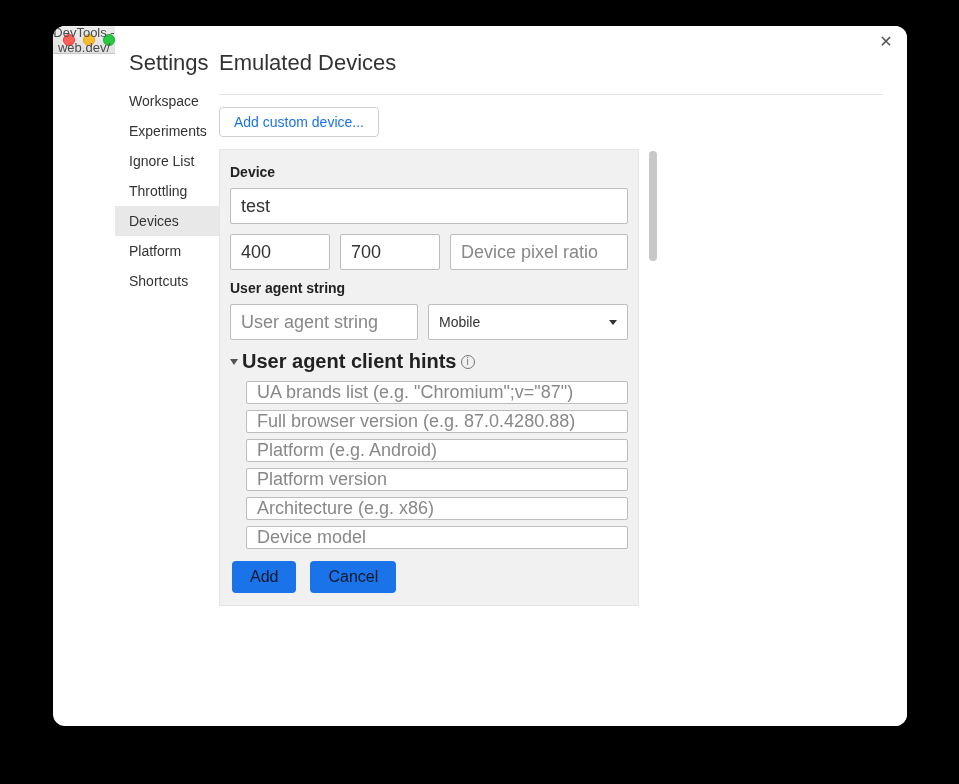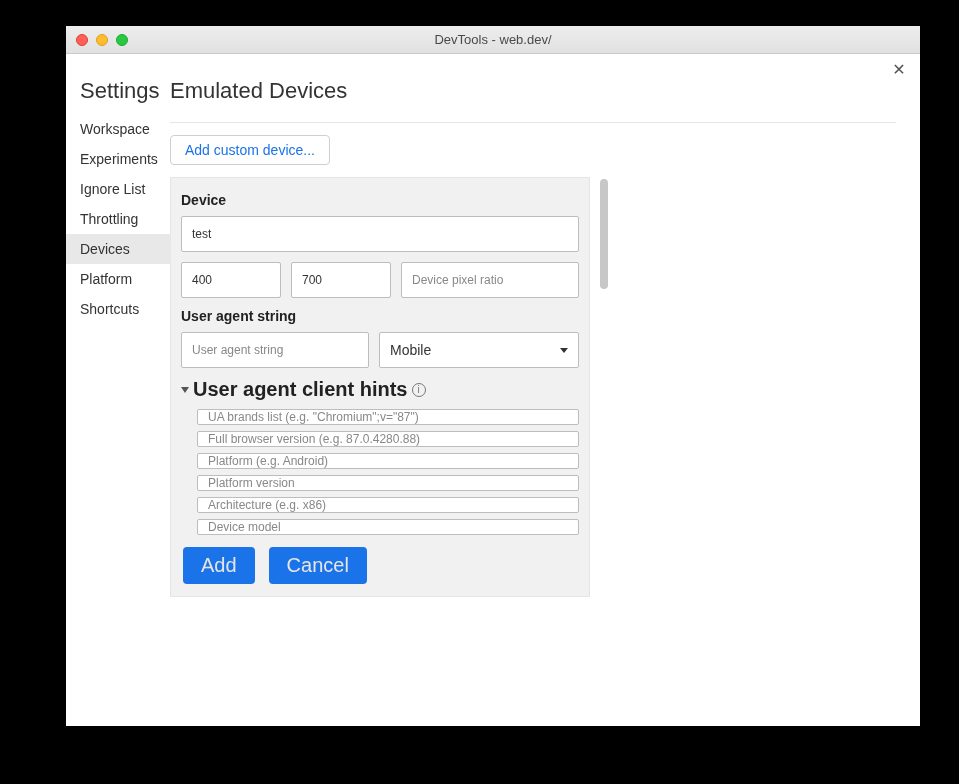--- a/index.html
+++ b/index.html
@@ -7,28 +7,28 @@
     font-family: -apple-system, BlinkMacSystemFont, "Segoe UI", Helvetica, Arial, sans-serif;
     background: #000;
     width: 959px;
     height: 784px;
     display: flex;
     align-items: center;
     justify-content: center;
   }
   .window {
     position: absolute;
-    left: 66px;
+    left: 53px;
     top: 26px;
     width: 854px;
     height: 700px;
     background: #fff;
-    border-radius: 0;
-    display: flex;
-    flex-direction: column;
+    border-radius: 12px;
+    display: flex;
+    flex-direction: row;
     box-shadow: 0 20px 60px rgba(0,0,0,.5);
     overflow: hidden;
   }
   .titlebar {
     height: 28px;
     background: linear-gradient(#ededed, #e1e1e1);
     border-bottom: 1px solid #c9c9c9;
     display: flex;
     align-items: center;
     position: relative;
@@ -94,21 +94,21 @@
     border:1px solid #e5e5e5;
     padding: 10px 10px 12px 10px;
     font-size: 14px;
     color:#222;
   }
   .section-label { font-weight:600; margin: 4px 0 8px 0; font-size:14px; }
   .sub-label { font-weight:600; margin: 10px 0 8px 0; font-size:14px; }
   .row { display:flex; gap:10px; margin-bottom:10px;}
   .field {
     background:#fff; border:1px solid #bdbdbd;
-    height:36px; font-size:12px; color:#333;
+    height:36px; font-size:18px; color:#333;
     padding:0 10px; border-radius:2px;
     display:flex; align-items:center;
     flex:1;
   }
   .field.placeholder { color:#888; }
   .field.short { width:100px; flex:none;}
   .select {
     background:#fff; border:1px solid #bdbdbd;
     height:36px; font-size:14px; color:#333;
     padding: 0 10px; border-radius:2px;
@@ -128,22 +128,22 @@
   .disclosure-label { font-weight:600; font-size:20px; }
   .info-circle {
     width:14px;height:14px;border:1.2px solid #777;border-radius:50%;
     display:inline-flex;align-items:center;justify-content:center;
     font-size:10px;color:#777;line-height:10px;
   }
   .indented-fields { padding-left: 16px; display:flex; flex-direction:column; gap:6px;}
   .indented-fields .field { height:34px; }
   .btn-row { display:flex; gap:14px; margin-top:12px; margin-left:2px;}
   .btn-primary{
-    background:#1a73e8; color:#e5e5e5; border:none; border-radius:4px;
-    padding:7px 18px; font-size:20px;
+    background:#1a73e8; color:#0f172a; border:none; border-radius:4px;
+    padding:7px 18px; font-size:16px;
   }
   .scrollbar-track{
     width:14px; align-self: stretch;
     display:flex; justify-content:center;
     padding-top:2px;
   }
   .scrollbar-thumb{
     width:8px; height:110px; background:#c7c7c7; border-radius:6px;
   }
   </style>

